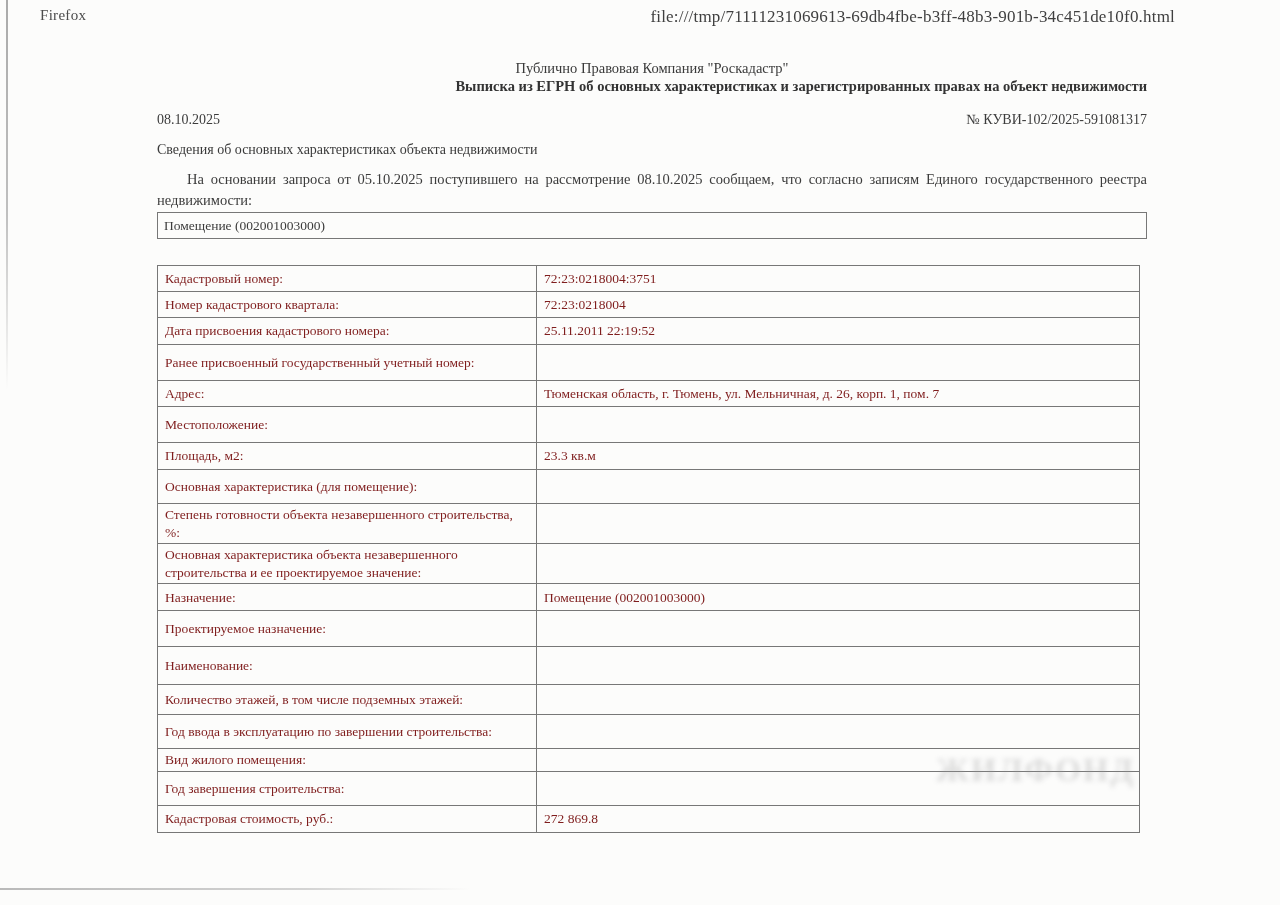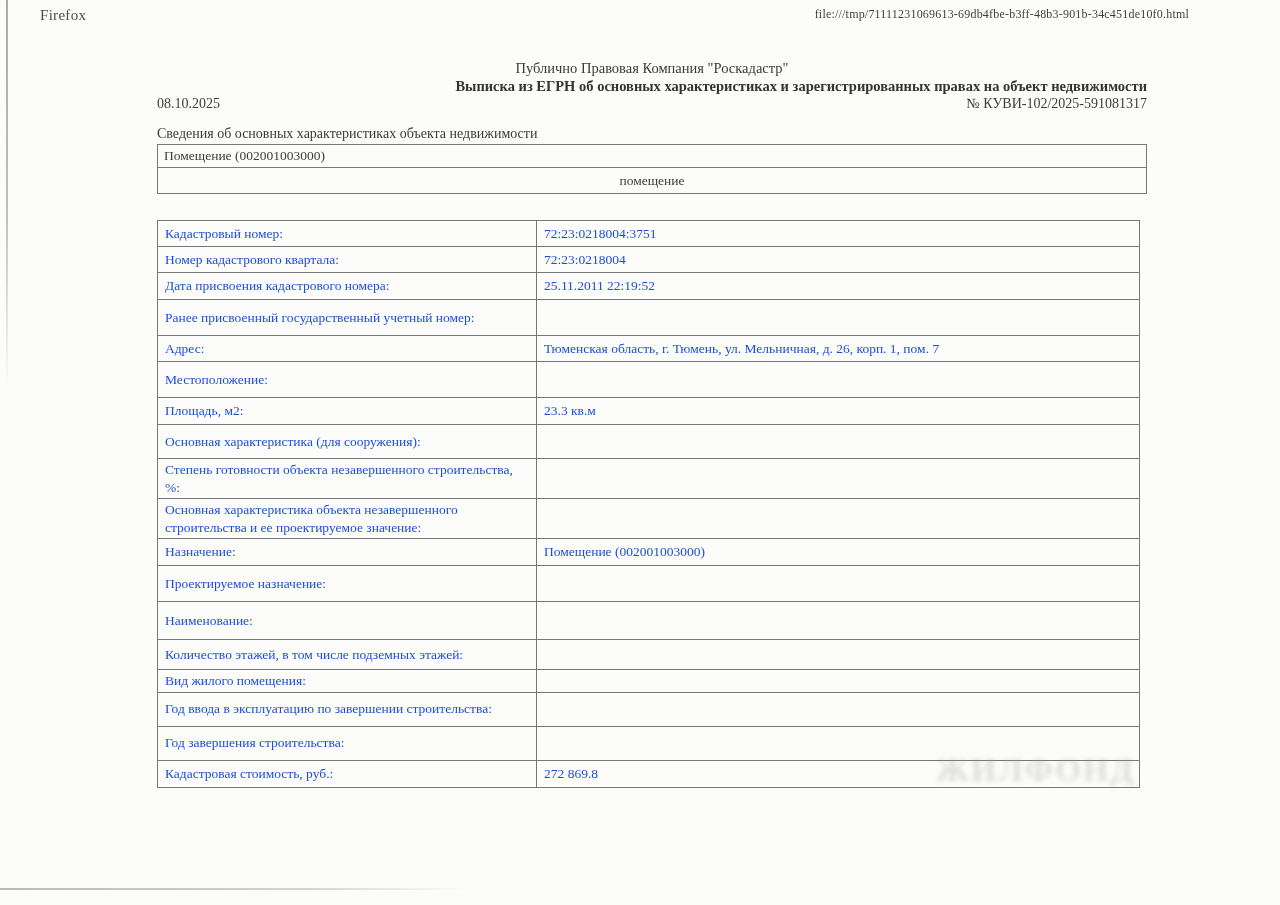--- a/index.html
+++ b/index.html
@@ -21,23 +21,23 @@
   .app-label {
     position: absolute;
     left: 40px;
     top: 7px;
     font-size: 15px;
     color: #4c4c4c;
     letter-spacing: 0.3px;
   }
   .url-text {
     position: absolute;
-    right: 127px;
+    right: 141px;
     top: 7px;
-    font-size: 12px;
+    font-size: 17px;
     color: #3f3f3f;
     letter-spacing: 0.2px;
   }
   
   .left-edge-line {
     position: absolute;
     left: 6px;
     top: 0;
     width: 2px;
     height: 390px;
@@ -82,21 +82,21 @@
     text-align: right;
     font-size: 14.5px;
     font-weight: bold;
     color: #333333;
     margin-top: 1px;
   }
   .meta-row {
     display: flex;
     justify-content: space-between;
     font-size: 14px;
-    margin-top: 1px;
+    margin-top: 17px;
     color: #3c3c3c;
   }
   .section-title {
     text-align: left;
     font-size: 14px;
     margin-top: 14px;
     color: #3a3a3a;
   }
   .intro {
     font-size: 14.5px;
@@ -122,21 +122,21 @@
   .obj-table tr:last-child td { height: 21px; }
   .main-table {
     width: 983px;
     margin-top: 26px;
   }
   .main-table td {
     border: 1px solid #777;
     font-size: 13.5px;
     padding: 2px 7px;
     vertical-align: middle;
-    color: #1d4ed8;
+    color: #7f1d1d;
     line-height: 1.3;
   }
   .main-table td.lbl { width: 364px; }
 </style>
 </head>
 <body>
 
 <div class="screen">
 
   <span class="app-label">Firefox</span>
@@ -148,28 +148,26 @@
     <div class="org-name">Публично Правовая Компания "Роскадастр"</div>
     <div class="doc-title">Выписка из ЕГРН об основных характеристиках и зарегистрированных правах на объект недвижимости</div>
 
     <div class="meta-row">
       <span>08.10.2025</span>
       <span>№ КУВИ-102/2025-591081317</span>
     </div>
 
     <div class="section-title">Сведения об основных характеристиках объекта недвижимости</div>
 
+    <p class="intro">На основании запроса от 05.10.2025 поступившего на рассмотрение 08.10.2025 сообщаем, что согласно записям Единого государственного реестра недвижимости:</p>
 
     <table class="obj-table">
       <tbody>
           <tr>
         <td>Помещение (002001003000)</td>
-      </tr>
-      <tr>
-        <td class="centered">помещение</td>
       </tr>
     </tbody>
       </table>
 
     <table class="main-table">
       <tbody>
           <tr style="height:26px">
         <td class="lbl">Кадастровый номер:</td>
         <td class="val">72:23:0218004:3751</td>
       </tr>
@@ -191,21 +189,21 @@
       </tr>
       <tr style="height:36px">
         <td class="lbl">Местоположение:</td>
         <td class="val"></td>
       </tr>
       <tr style="height:27px">
         <td class="lbl">Площадь, м2:</td>
         <td class="val">23.3 кв.м</td>
       </tr>
       <tr style="height:34px">
-        <td class="lbl">Основная характеристика (для сооружения):</td>
+        <td class="lbl">Основная характеристика (для помещение):</td>
         <td class="val"></td>
       </tr>
       <tr style="height:30px">
         <td class="lbl">Степень готовности объекта незавершенного строительства, %:</td>
         <td class="val"></td>
       </tr>
       <tr style="height:34px">
         <td class="lbl">Основная характеристика объекта незавершенного строительства и ее проектируемое значение:</td>
         <td class="val"></td>
       </tr>
@@ -218,26 +216,26 @@
         <td class="val"></td>
       </tr>
       <tr style="height:38px">
         <td class="lbl">Наименование:</td>
         <td class="val"></td>
       </tr>
       <tr style="height:30px">
         <td class="lbl">Количество этажей, в том числе подземных этажей:</td>
         <td class="val"></td>
       </tr>
+      <tr style="height:34px">
+        <td class="lbl">Год ввода в эксплуатацию по завершении строительства:</td>
+        <td class="val"></td>
+      </tr>
       <tr style="height:22px">
         <td class="lbl">Вид жилого помещения:</td>
-        <td class="val"></td>
-      </tr>
-      <tr style="height:34px">
-        <td class="lbl">Год ввода в эксплуатацию по завершении строительства:</td>
         <td class="val"></td>
       </tr>
       <tr style="height:34px">
         <td class="lbl">Год завершения строительства:</td>
         <td class="val"></td>
       </tr>
       <tr style="height:27px">
         <td class="lbl">Кадастровая стоимость, руб.:</td>
         <td class="val">272 869.8</td>
       </tr>

